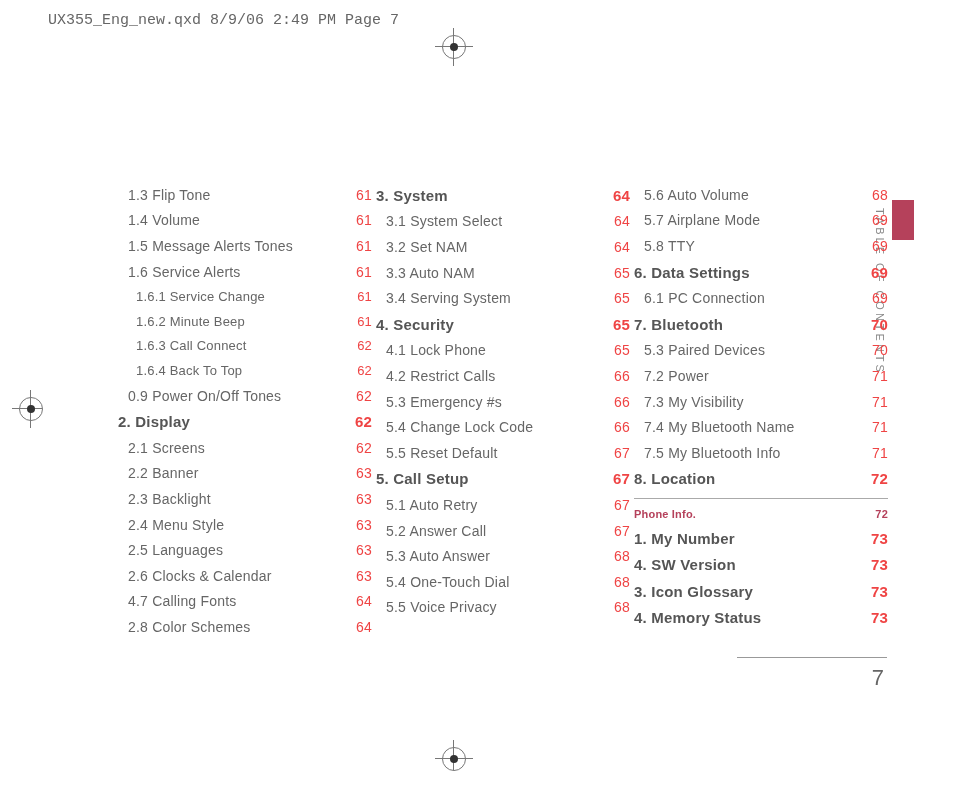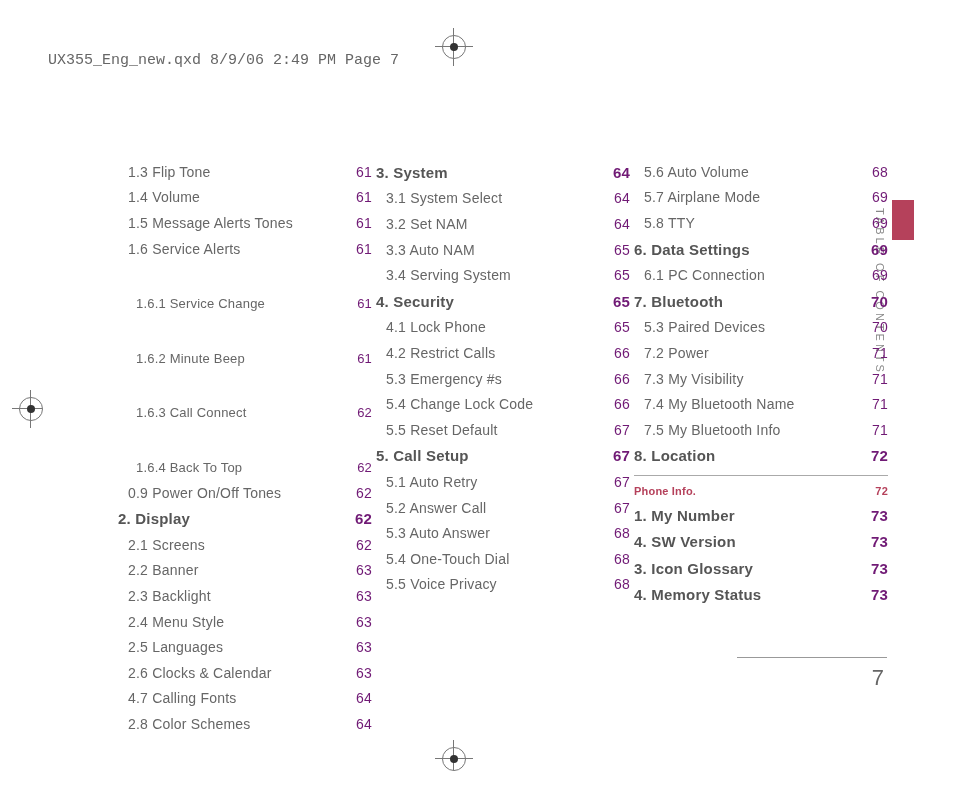--- a/index.html
+++ b/index.html
@@ -14,21 +14,20 @@
   .header {
     position: absolute;
     top: 12px;
     left: 48px;
     font-family: "Courier New", monospace;
     font-size: 15px;
     color: #666;
     display: flex;
     align-items: center;
     gap: 8px;
-    margin-top: 40px;
   }
   .regmark {
     width: 38px;
     height: 38px;
     position: relative;
   }
   .regmark .circle {
     position: absolute;
     top: 7px; left: 7px;
     width: 24px; height: 24px;
@@ -55,21 +54,21 @@
     background: #777;
   }
   .regmark.top { position: absolute; top: 28px; left: 435px; }
   .regmark.left { position: absolute; top: 390px; left: 12px; }
   .regmark.bottom { position: absolute; top: 740px; left: 435px; }
   .regmark.bottom .vline { height: 30px; }
   .regmark.left .hline { width: 30px; }
 
   .page {
     position: absolute;
-    top: 159px;
+    top: 182px;
     left: 118px;
     width: 770px;
     display: flex;
     gap: 4px;
   }
   .col {
     flex: 1;
     display: flex;
     flex-direction: column;
   }
@@ -77,25 +76,25 @@
     display: flex;
     justify-content: space-between;
     align-items: baseline;
     padding: 4.8px 0;
     font-size: 14px;
     font-weight: 300;
     color: #666;
     letter-spacing: 0.2px;
   }
   .row.l2 { padding-left: 10px; }
-  .row.l3 { padding-left: 18px; font-size: 13px; margin-top: 30px; }
+  .row.l3 { padding-left: 18px; font-size: 13px; }
   .row.section { font-weight: 600; color: #555; font-size: 15px; text-align: right; }
   .row.pink { color: #b5415b; font-weight: 600; font-size: 11px; }
   .row.pink .pg { color: #b5415b; }
-  .row .pg { color: #701a75; }
+  .row .pg { color: #ef4444; }
   .row.section .pg { font-weight: 600; }
   .rule {
     border-top: 1px solid #aaa;
     margin: 6px 0 4px 0;
   }
   .side-label {
     position: absolute;
     top: 208px;
     right: 68px;
     writing-mode: vertical-rl;

